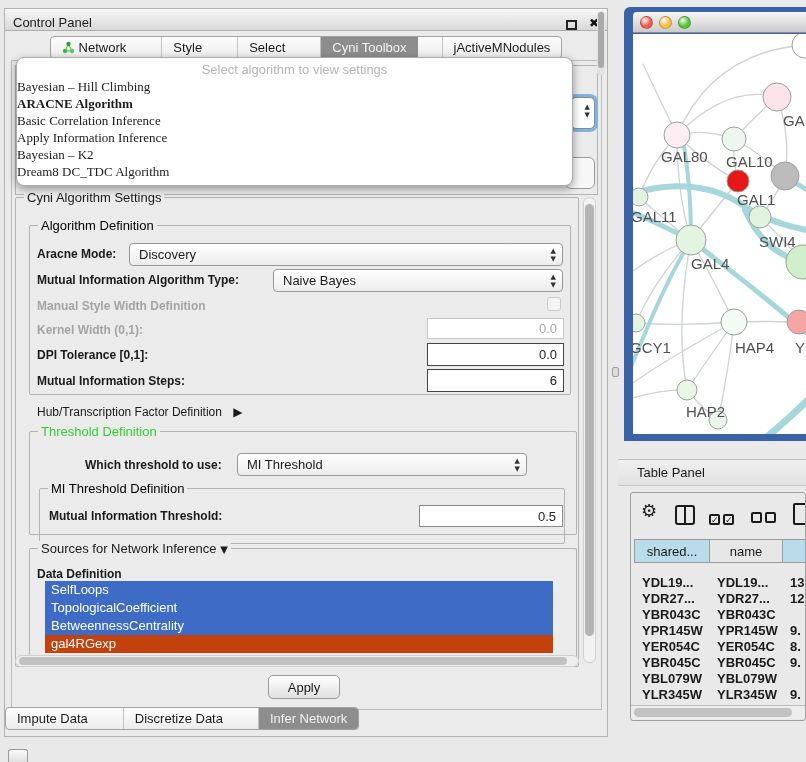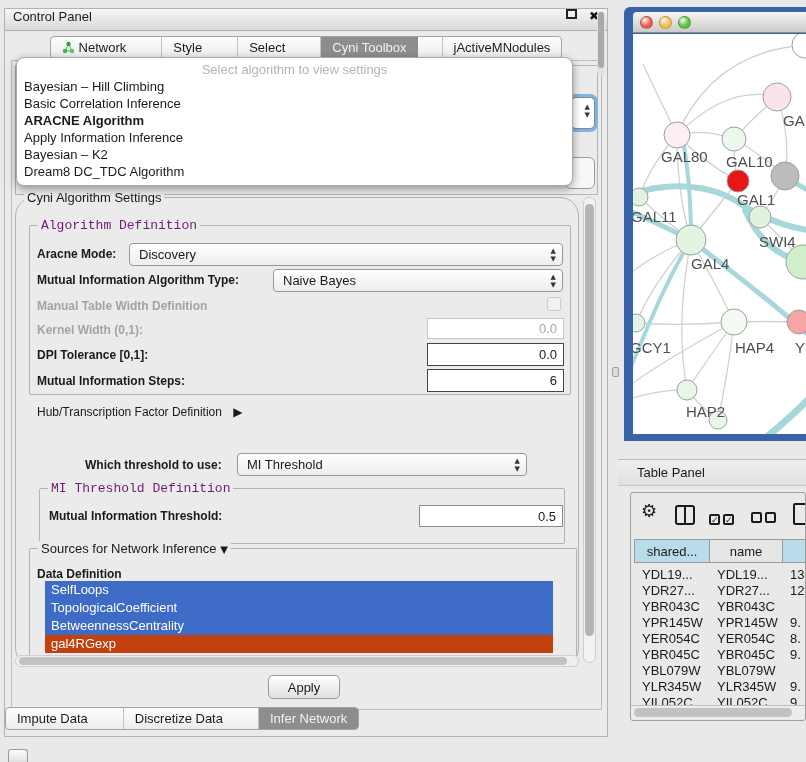--- a/index.html
+++ b/index.html
@@ -2,48 +2,48 @@
 <html><head>
 <meta charset="utf-8">
 <style>
   * { margin:0; padding:0; box-sizing:border-box; }
   html,body { width:806px; height:762px; }
   body { font-family:"Liberation Sans", sans-serif; background:#e9e9e9; position:relative; overflow:hidden; color:#1a1a1a; }
   .glyph { font-family:"DejaVu Sans", sans-serif; }
 
   
   #control-panel { position:absolute; left:4px; top:8px; width:604px; height:729px; background:#ebebeb; border:1px solid #b2b2b2; }
-  #cp-titlebar { height:22px; background:linear-gradient(#f7f7f7,#d8d8d8); border-bottom:1px solid #aeaeae; display:flex; align-items:flex-start; font-size:13px; padding:0 8px; }
+  #cp-titlebar { height:22px; background:linear-gradient(#f7f7f7,#d8d8d8); border-bottom:1px solid #aeaeae; display:flex; align-items:flex-end; font-size:13px; padding:0 8px; }
   #cp-title { flex:1; }
   #cp-float { width:11px; height:10px; border:2px solid #222; margin-right:12px; }
   #cp-close { font-size:12px; font-weight:bold; color:#111; }
 
   #cp-tabs { position:absolute; left:0; right:0; top:27px; display:flex; justify-content:center; }
   .tabbar { display:inline-flex; border:1px solid #a3a3a3; border-radius:4px; overflow:hidden; background:linear-gradient(#fdfdfd,#ececec); height:23px;gap:24px; }
   .tab { display:flex; align-items:center; gap:4px; padding:0 11px; font-size:13px; border-left:1px solid #c2c2c2; cursor:default; white-space:nowrap; }
   .tab:first-child { border-left:none; }
   .tab.sel { background:#8d8d8d; color:#f2f2f2; }
 
   #content-frame { position:absolute; left:6px; top:51px; width:591px; height:650px; border:1px solid #bdbdbd; background:#ebebeb; }
   #inference-box { position:absolute; left:10px; top:56px; width:583px; height:130px; border:1px solid #b3b3b3; background:#ebebeb; }
   .combo-frag1 { position:absolute; left:566px; top:88px; width:24px; height:32px; background:#fff; border:1px solid #8a8a8a; border-radius:5px; box-shadow:0 0 0 3px #7fb4e2; z-index:5; }
   .combo-frag2 { position:absolute; left:560px; top:148px; width:30px; height:32px; background:#f7f7f7; border:1px solid #9a9a9a; border-radius:6px; z-index:4; }
   .frag-arrows { position:absolute; right:4px; top:5px; display:flex; flex-direction:column; font-size:7px; line-height:8px; color:#333; }
 
   #algo-popup { position:absolute; left:11px; top:48px; width:557px; background:#fff; border:1px solid #ababab; border-radius:8px; box-shadow:0 3px 9px rgba(0,0,0,.38); z-index:30; padding:3px 0 5px 0; }
   #algo-popup .ph { text-align:center; color:#b4b4b4; font-size:13px; height:17px; line-height:17px; }
-  #algo-popup .it { font-size:13px; height:17px; line-height:17px; padding-left:7px; white-space:nowrap; }
+  #algo-popup .it { font-size:13px; height:17px; line-height:17px; white-space:nowrap;font-family:Liberation Serif, serif; }
   #algo-popup .it.b { font-weight:bold; }
 
   .grp { position:absolute; border:1px solid #b3b3b3; border-radius:2px; }
   .gtitle { position:absolute; top:-8px; left:8px; background:#ebebeb; padding:0 3px; font-size:13px; white-space:nowrap; }
-  .gtitle.blue { color:#701a75;font-family:Liberation Mono, monospace; }
+  .gtitle.blue { color:#000000; }
   .gtitle.green { color:#33cc33; }
 
-  #settings-grp { left:10px; top:188px; width:564px; height:470px;border-radius:19px; }
+  #settings-grp { left:10px; top:188px; width:564px; height:470px; }
   #vscroll { position:absolute; left:578px; top:188px; width:13px; height:466px; background:#f2f2f2; border:1px solid #cfcfcf; border-radius:6px; }
   #vscroll .thumb { position:absolute; left:1px; top:6px; width:9px; height:432px; background:#b4b4b4; border-radius:5px; }
 
   .lbl { position:absolute; font-size:12px; white-space:nowrap; }
   .lbl.b { font-weight:bold; }
   .lbl.dis { color:#a3a3a3; }
 
   .combo { position:absolute; height:23px; background:linear-gradient(#ffffff,#ededed); border:1px solid #979797; border-radius:4px; font-size:13px; display:flex; align-items:center; padding-left:9px; }
   .combo .arr { position:absolute; right:6px; top:3px; display:flex; flex-direction:column; font-size:7px; line-height:8px; color:#333; }
 
@@ -80,21 +80,21 @@
   #icon-split { left:44px; width:20px; height:20px; border:2px solid #1a1a1a; border-radius:3px; }
   #icon-split::after { content:""; position:absolute; left:7px; top:0; width:2px; height:16px; background:#1a1a1a; }
   .cbx { display:inline-block; width:11px; height:11px; border:2px solid #1a1a1a; border-radius:2px; font-size:9px; line-height:8px; font-weight:bold; text-align:center; margin-right:3px; }
   #icon-checks { left:78px; top:16px; }
   #icon-unchecks { left:120px; top:16px; }
   #icon-page { left:162px; top:10px; width:16px; height:22px; border:2px solid #1a1a1a; border-radius:2px; background:#e9e9e9; }
   #tbl-header { position:absolute; left:0; top:46px; height:24px; }
   .hcell { position:absolute; top:0; height:24px; border:1px solid #9b9b9b; font-size:13px; display:flex; align-items:center; justify-content:center; }
   #tbl-rows { position:absolute; left:0; top:70px; width:176px; height:142px; overflow:hidden; }
   .trow { position:relative; height:16px; line-height:16px; font-size:13px; white-space:nowrap; }
-  .tc { position:absolute; top:4px; padding-left:8px; }
+  .tc { position:absolute; top:12px; padding-left:8px;font-weight:bold; }
   #tbl-hbar { position:absolute; left:0; top:212px; right:0; height:14px; background:#ededed; border-top:1px solid #bdbdbd; }
   #tbl-hbar .thumb { position:absolute; left:3px; top:2px; width:158px; height:9px; background:#c2c2c2; border-radius:5px; }
 
   #mini-btn { position:absolute; left:8px; top:749px; width:20px; height:14px; border:1px solid #9a9a9a; border-bottom:none; border-radius:3px 3px 0 0; background:linear-gradient(#fbfbfb,#dedede); }
 </style>
 </head>
 <body>
 
 <div id="control-panel">
   <div id="cp-titlebar">
@@ -135,22 +135,22 @@
       <span class="frag-arrows glyph">
         <span>▲</span>
         <span>▼</span>
       </span>
     </div>
   <div class="combo-frag2"></div>
 
   <div id="algo-popup">
     <div class="ph">Select algorithm to view settings</div>
   <div class="it">Bayesian – Hill Climbing</div>
+      <div class="it b">ARACNE Algorithm</div>
       <div class="it">Basic Correlation Inference</div>
-      <div class="it b">ARACNE Algorithm</div>
       <div class="it">Apply Information Inference</div>
       <div class="it">Bayesian – K2</div>
       <div class="it">Dream8 DC_TDC Algorithm</div>
     </div>
 
   <div class="grp" id="settings-grp">
     <span class="gtitle">Cyni Algorithm Settings</span>
   </div>
   <div id="vscroll">
       <div class="thumb"></div>
@@ -168,34 +168,37 @@
       </span>
   </div>
   <span class="lbl b" style="left:32px; top:264px;">Mutual Information Algorithm Type:</span>
   <div class="combo" style="left:268px; top:260px; width:290px;">
     <span>Naive Bayes</span>
     <span class="arr glyph">
         <span>▲</span>
         <span>▼</span>
       </span>
   </div>
-  <span class="lbl b dis" style="left:32px; top:290px;">Manual Table Width Definition</span>
+  <span class="lbl b dis" style="left:32px; top:290px;">Manual Style Width Definition</span>
   <span class="cb" style="left:542px; top:288px;"></span>
   <span class="lbl b dis" style="left:32px; top:314px;">Kernel Width (0,1):</span>
   <div class="tf dis" style="left:422px; top:309px; width:137px; height:21px;">0.0</div>
   <span class="lbl b" style="left:32px; top:339px;">DPI Tolerance [0,1]:</span>
   <div class="tf strong" style="left:422px; top:334px; width:137px; height:23px;">0.0</div>
   <span class="lbl b" style="left:32px; top:365px;">Mutual Information Steps:</span>
   <div class="tf strong" style="left:422px; top:360px; width:137px; height:23px;">6</div>
 
   <span class="lbl" style="left:32px; top:396px;">
     <span>Hub/Transcription Factor Definition</span>
     <span class="glyph" style="margin-left:8px;">▶</span>
   </span>
 
+  <div class="grp" style="left:24px; top:422px; width:548px; height:104px;">
+    <span class="gtitle green">Threshold Definition</span>
+  </div>
   <span class="lbl b" style="left:80px; top:449px;">Which threshold to use:</span>
   <div class="combo" style="left:232px; top:444px; width:290px;">
     <span>MI Threshold</span>
     <span class="arr glyph">
         <span>▲</span>
         <span>▼</span>
       </span>
   </div>
   <div class="grp" style="left:34px; top:479px; width:526px; height:56px;">
     <span class="gtitle blue">MI Threshold Definition</span>

